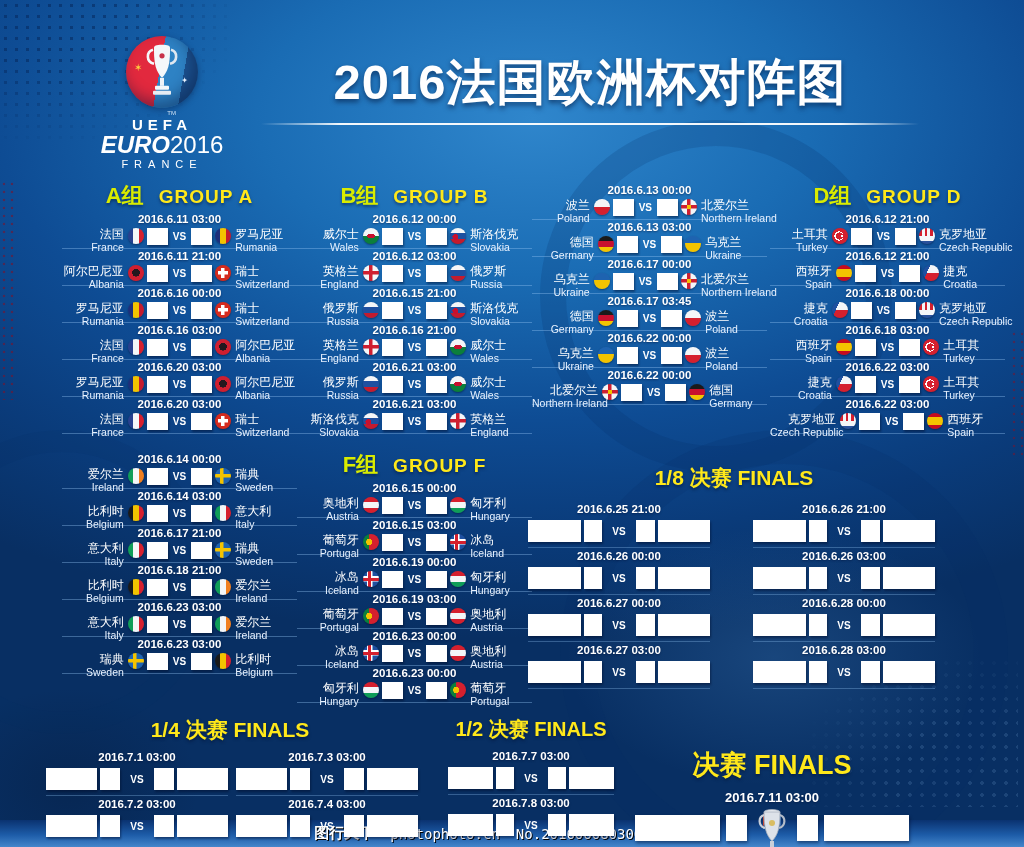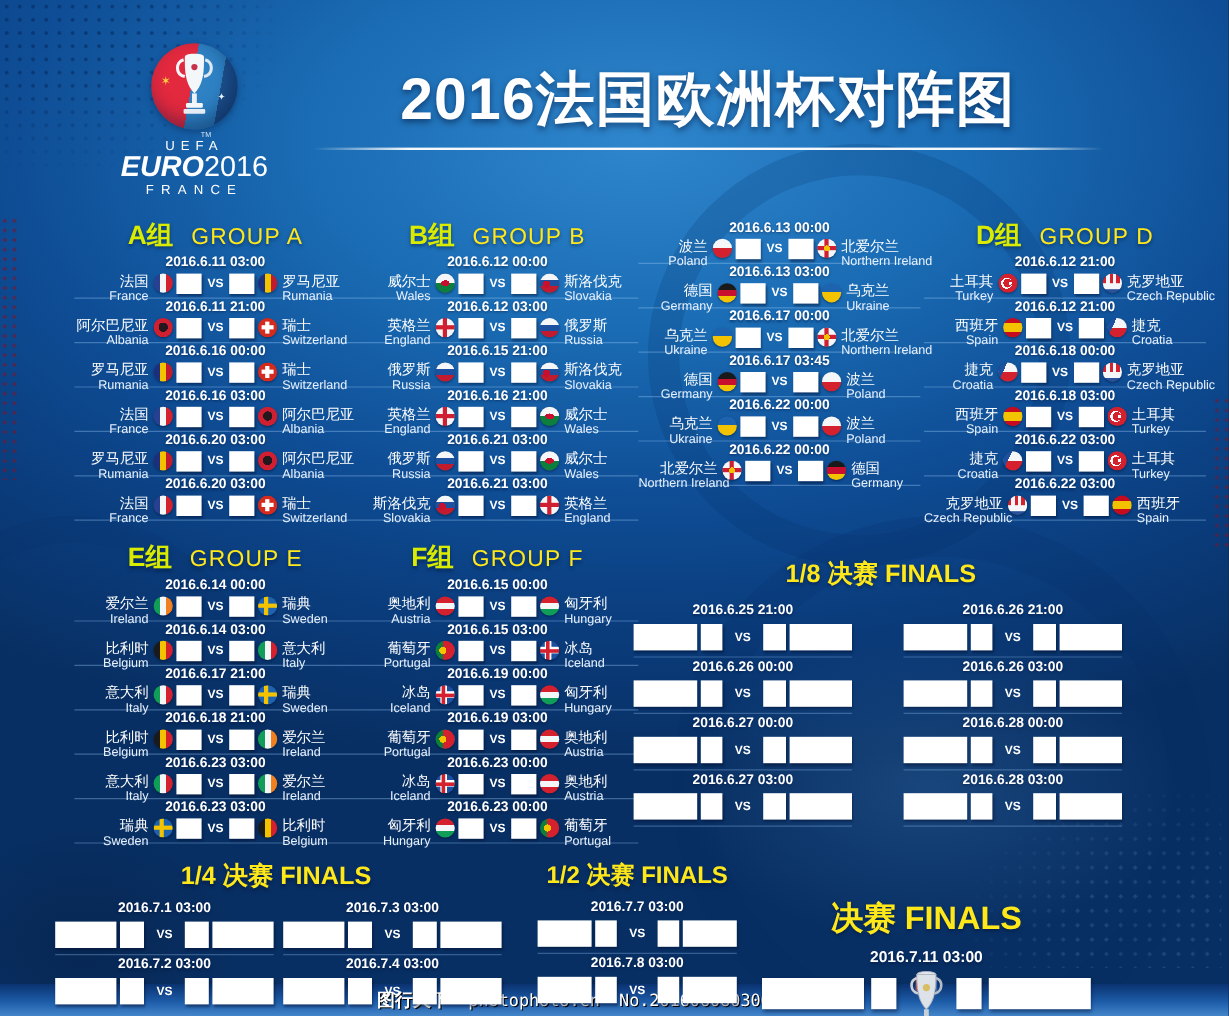--- a/index.html
+++ b/index.html
@@ -35,40 +35,40 @@
     background:radial-gradient(ellipse, rgba(90,160,225,.20), transparent 70%);}
   
   .logo{position:absolute;left:92px;top:36px;width:140px;text-align:center;}
   .logo-circle{position:relative;width:72px;height:72px;margin:0 auto;border-radius:50%;
     background:linear-gradient(100deg,#e2293e 0 47%,#2e82c4 47% 76%,#1c518e 76%);
     box-shadow:inset -5px -7px 14px rgba(0,18,55,.4), 0 2px 6px rgba(0,15,45,.35);}
   .logo-circle svg{position:absolute;left:50%;top:50%;transform:translate(-50%,-52%);}
   .logo-star{position:absolute;left:8px;top:26px;color:#ffd23f;font-size:10px;}
   .logo-spark{position:absolute;right:10px;top:40px;color:#eaf4ff;font-size:8px;}
   .logo-tm{position:absolute;right:22px;top:74px;font-size:6px;color:#cfe2f5;}
-  .logo-uefa{margin-top:8px;font-size:11px;letter-spacing:5px;color:#fff;font-weight:normal;}
+  .logo-uefa{margin-top:8px;font-size:15px;letter-spacing:5px;color:#fff;font-weight:bold;}
   .logo-euro{font-size:24px;color:#fff;letter-spacing:0;line-height:24px;}
   .logo-euro b{font-weight:bold;font-style:italic;}
   .logo-euro span{font-weight:normal;}
   .logo-france{font-size:11px;letter-spacing:6px;color:#fff;margin-top:1px;}
   .titles{position:absolute;left:240px;top:50px;width:700px;text-align:center;}
   .title-cn{font-size:49px;font-weight:bold;letter-spacing:1px;color:#fff;
     text-shadow:0 3px 5px rgba(0,18,55,.55);white-space:nowrap;}
   .title-line{height:2px;width:94%;margin:7px auto 9px;
     background:linear-gradient(90deg,transparent,rgba(255,255,255,.95) 12% 88%,transparent);}
   .title-en{font-size:23px;font-weight:bold;letter-spacing:1px;color:#fff;
     text-shadow:0 2px 3px rgba(0,18,55,.5);white-space:nowrap;}
   
   .group{position:absolute;width:235px;}
   .pos-a{left:62px;top:183px;}  .pos-b{left:297px;top:183px;}
   .pos-c{left:532px;top:183px;} .pos-d{left:770px;top:183px;}
   .pos-e{left:62px;top:452px;}  .pos-f{left:297px;top:452px;}
   .group-h{text-align:center;height:29px;line-height:26px;white-space:nowrap;}
   .group-h .g-cn{color:#d9ec00;font-size:22px;font-weight:bold;text-shadow:0 2px 3px rgba(0,18,55,.5);}
-  .group-h .g-en{color:#ffe81a;font-size:19px;font-weight:normal;margin-left:15px;letter-spacing:1px;
+  .group-h .g-en{color:#ffe81a;font-size:19px;font-weight:bold;margin-left:15px;letter-spacing:1px;
     text-shadow:0 2px 3px rgba(0,18,55,.5);}
   .match{height:37px;border-bottom:1px solid rgba(150,198,245,.38);padding-top:1px;box-sizing:border-box;}
   .m-date{text-align:center;font-size:11.5px;font-weight:bold;color:#fff;height:13px;line-height:13px;
     text-shadow:0 1px 2px rgba(0,18,55,.5);}
   .m-row{display:flex;align-items:flex-start;justify-content:center;margin-top:2px;}
   .team{width:66px;}
   .team .cn{font-size:12px;line-height:12px;color:#fff;white-space:nowrap;}
   .team .en{font-size:10.5px;line-height:11px;color:#e8f2ff;margin-top:2px;white-space:nowrap;}
   .home{text-align:right;padding-right:4px;}
   .away{text-align:left;padding-left:4px;}
@@ -637,21 +637,20 @@
           <span class="scorebox"></span>
           <span class="flag flag-spain"></span>
           <div class="team away">
             <div class="cn">西班牙</div>
             <div class="en">Spain</div>
           </div>
         </div>
       </div>
     </section>
   <section class="group pos-e">
-      <div class="group-h"><span class="g-cn">E组</span><span class="g-en">GROUP E</span></div>
       <div class="match">
         <div class="m-date">2016.6.14 00:00</div>
         <div class="m-row">
           <div class="team home">
             <div class="cn">爱尔兰</div>
             <div class="en">Ireland</div>
           </div>
           <span class="flag flag-ireland"></span>
           <span class="scorebox"></span>
           <span class="vs">VS</span>

